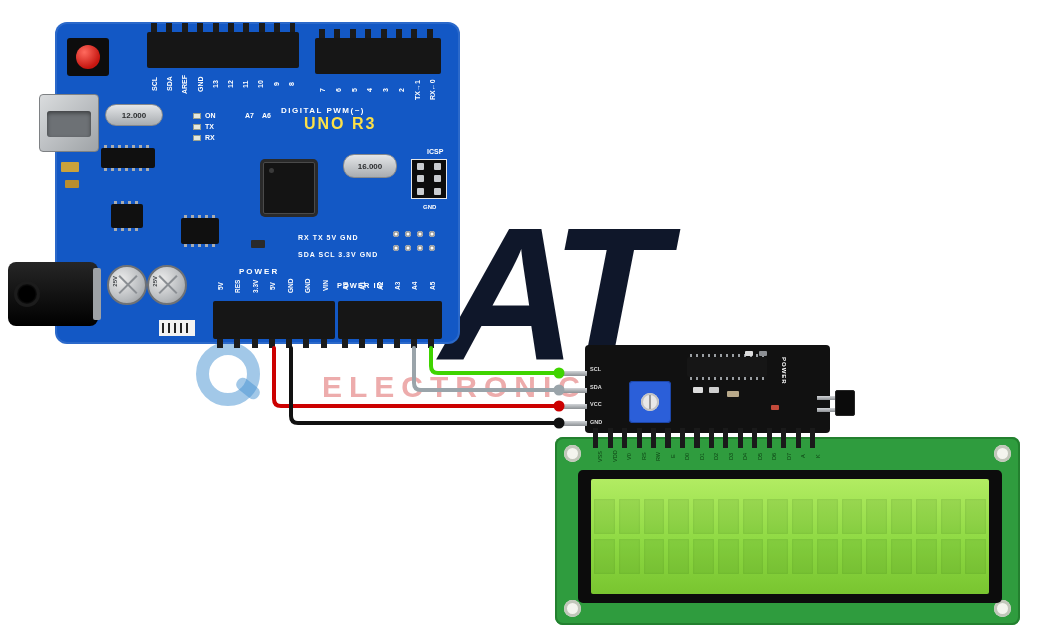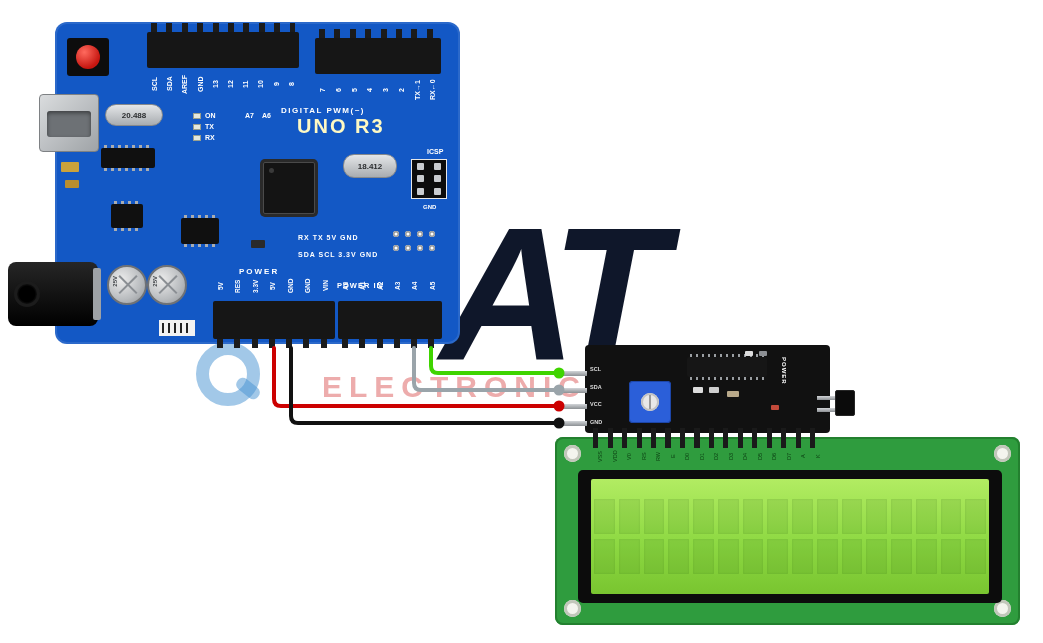--- a/index.html
+++ b/index.html
@@ -33,22 +33,22 @@
   .vlabel { flex:1 0 0; display:flex; align-items:center; justify-content:center;
     writing-mode:vertical-rl; transform:rotate(180deg); font-size:7px; font-weight:bold;
     color:#fff; white-space:nowrap; line-height:1; }
   .vlabel.sm { font-size:6.5px; }
   .row-labels.dl { left:92px; top:48px; width:152px; height:28px; }
   .row-labels.dr { left:260px; top:54px; width:126px; height:28px; }
   .row-labels.pl { left:158px; top:251px; width:122px; height:26px; }
   .row-labels.al { left:283px; top:251px; width:104px; height:26px; }
   .lbl-digital { position:absolute; left:226px; top:84px; font-size:8px; font-weight:bold;
     color:#fff; letter-spacing:1.5px; }
-  .lbl-uno { position:absolute; left:242px; top:93px; font-size:20px; font-weight:bold;
-    color:#fef9c3; letter-spacing:2px; }
+  .lbl-uno { position:absolute; left:249px; top:93px; font-size:16px; font-weight:bold;
+    color:#fde047; letter-spacing:2px; }
   .usb { position:absolute; left:-16px; top:72px; width:60px; height:58px;
     background:linear-gradient(135deg,#dadcde,#9fa3a7); border:1px solid #7e8184; border-radius:4px; }
   .usb-slot { position:absolute; left:7px; top:16px; width:44px; height:26px;
     background:#6d7175; border-radius:3px; box-shadow:inset 0 2px 4px rgba(0,0,0,.45); }
   .reset { position:absolute; left:12px; top:16px; width:42px; height:38px;
     background:#0d0d0d; border-radius:3px; }
   .reset-cap { position:absolute; left:50%; top:50%; transform:translate(-50%,-50%); width:24px; height:24px;
     border-radius:50%; background:radial-gradient(circle at 35% 30%,#ff6a5e,#c61610 70%); }
   .xtal { position:absolute; display:flex; align-items:center; justify-content:center;
     background:linear-gradient(180deg,#e4e6e8,#a8acb0); border:1px solid #86898c;
@@ -214,24 +214,24 @@
         <span class="vlabel">3</span>
         <span class="vlabel">2</span>
         <span class="vlabel">TX→1</span>
         <span class="vlabel">RX←0</span>
       </div>
 
     <div class="lbl-digital">DIGITAL PWM(~)</div>
     <div class="lbl-uno">UNO R3</div>
 
     <div class="xtal x1">
-        <span>20.488</span>
+        <span>12.000</span>
       </div>
     <div class="xtal x2">
-        <span>18.412</span>
+        <span>16.000</span>
       </div>
 
     <div class="chip c1"></div>
     <div class="chip c2"></div>
     <div class="chip c3"></div>
     <div class="mcu"></div>
 
     <div class="led-rows">
       <div class="led-row">
           <span class="led-dot"></span>

